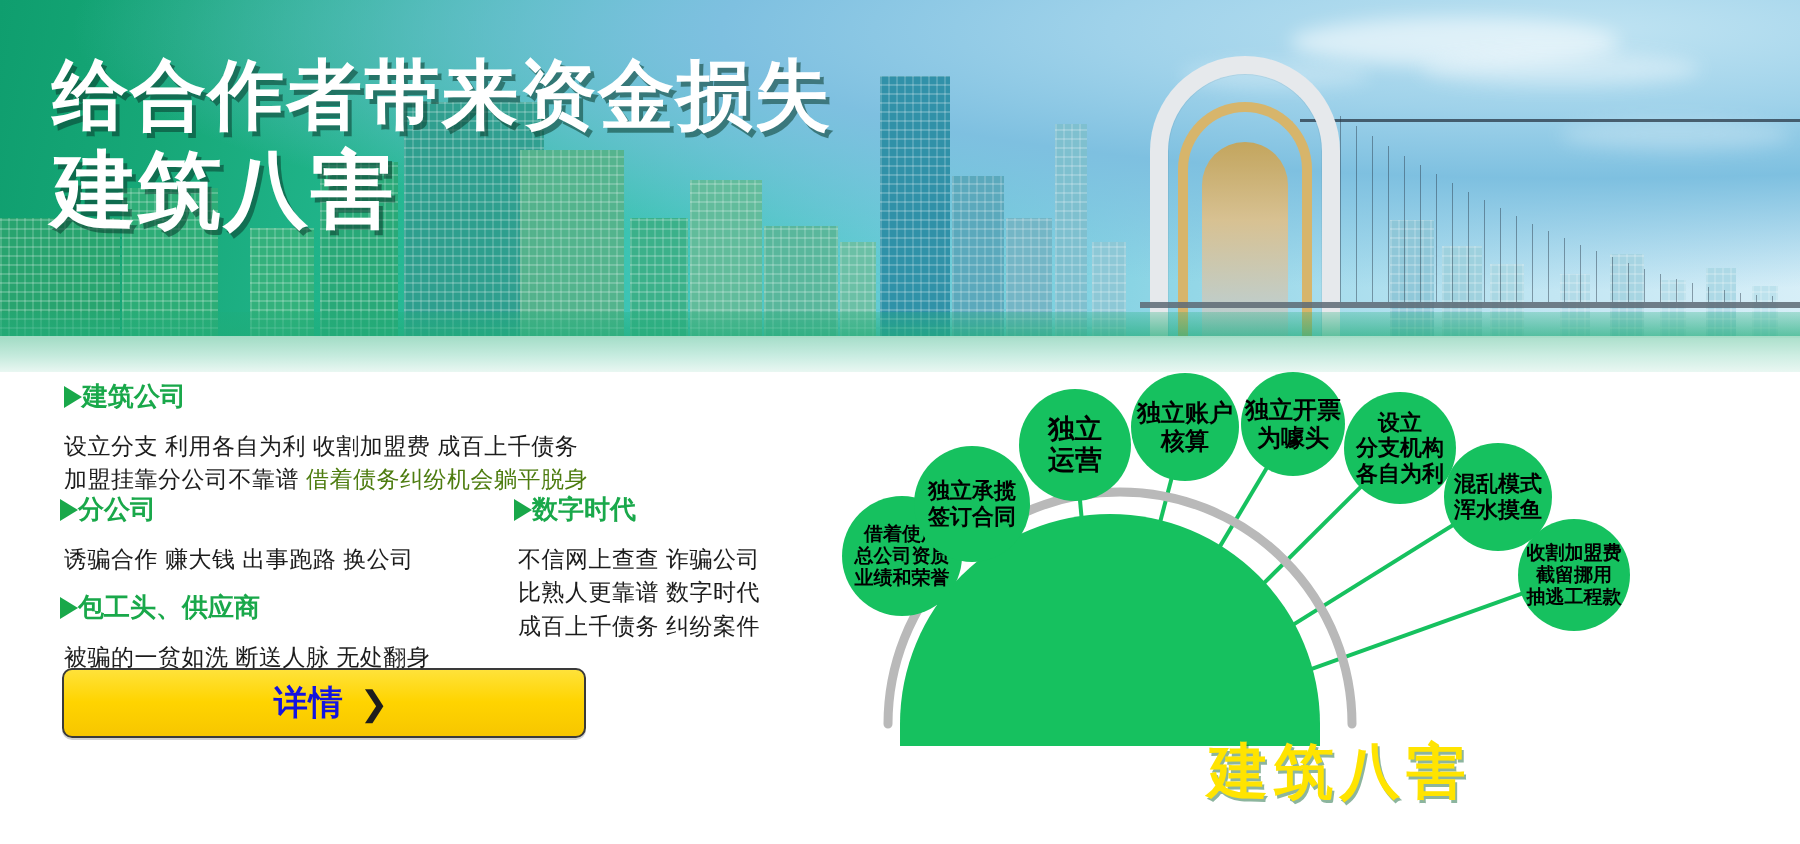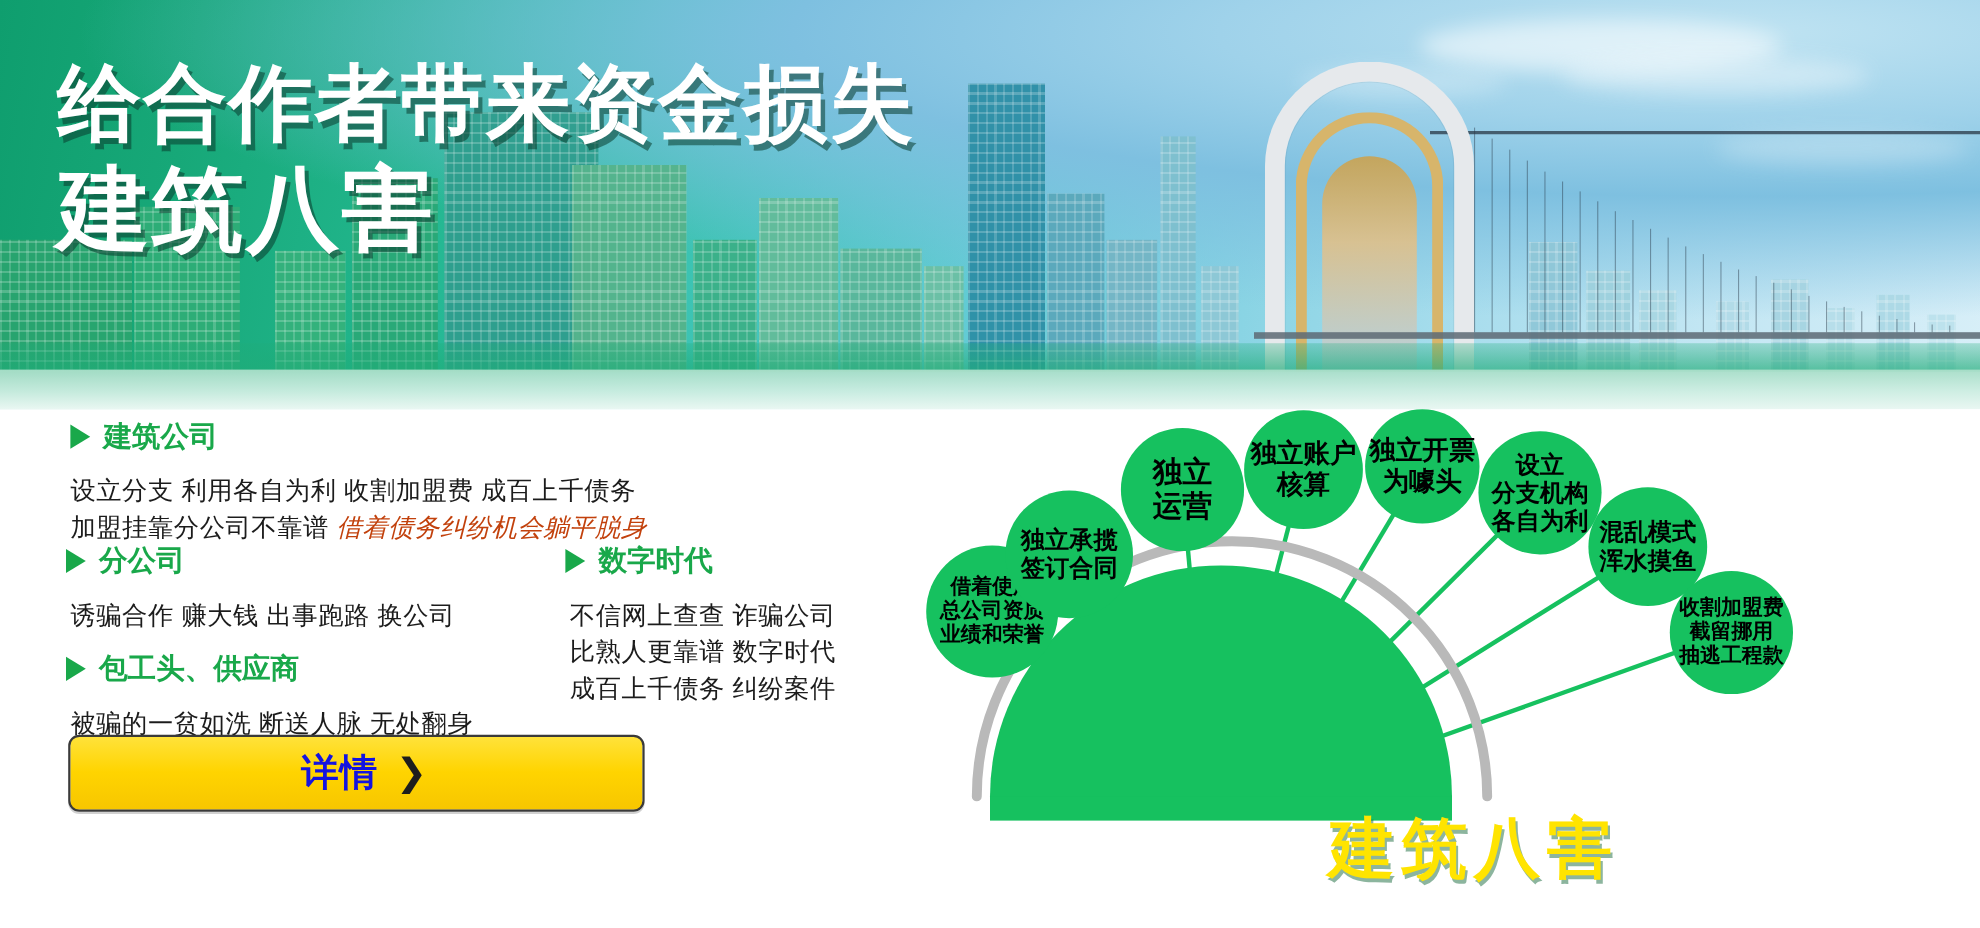--- a/index.html
+++ b/index.html
@@ -79,24 +79,24 @@
   .hero-title{
     position:absolute;left:52px;top:56px;z-index:6;
     color:#ffffff;font-weight:bold;letter-spacing:2px;line-height:1.02;
     text-shadow:4px 5px 0 rgba(10,60,45,.55);
   }
   .hero-title .l1{font-size:76px;display:block;}
   .hero-title .l2{font-size:84px;display:block;margin-top:14px;}
 
   
   .left{position:absolute;left:0;top:380px;width:880px;height:464px;}
-  .sec-head{display:flex;align-items:center;gap:12px;color:#19a84a;font-weight:bold;font-size:26px;}
+  .sec-head{display:flex;align-items:center;color:#19a84a;font-weight:bold;font-size:26px;}
   .tri{width:0;height:0;border-left:18px solid #19a84a;border-top:11px solid transparent;border-bottom:11px solid transparent;display:inline-block;}
   .body-line{font-size:23px;color:#1c1c1c;line-height:1.45;letter-spacing:.5px;}
-  .body-line .gr{color:#c2410c;font-style:italic;}
+  .body-line .gr{color:#4d7c0f;}
 
   .blk-a{position:absolute;left:60px;top:-1px;}
   .blk-a .sec-head{margin-left:4px;}
   .blk-a .lines{margin-top:16px;margin-left:4px;}
   .blk-b{position:absolute;left:60px;top:112px;}
   .blk-b .lines{margin-top:16px;margin-left:4px;}
   .blk-c{position:absolute;left:60px;top:210px;}
   .blk-c .lines{margin-top:16px;margin-left:4px;}
   .blk-d{position:absolute;left:514px;top:112px;}
   .blk-d .lines{margin-top:16px;margin-left:4px;}

